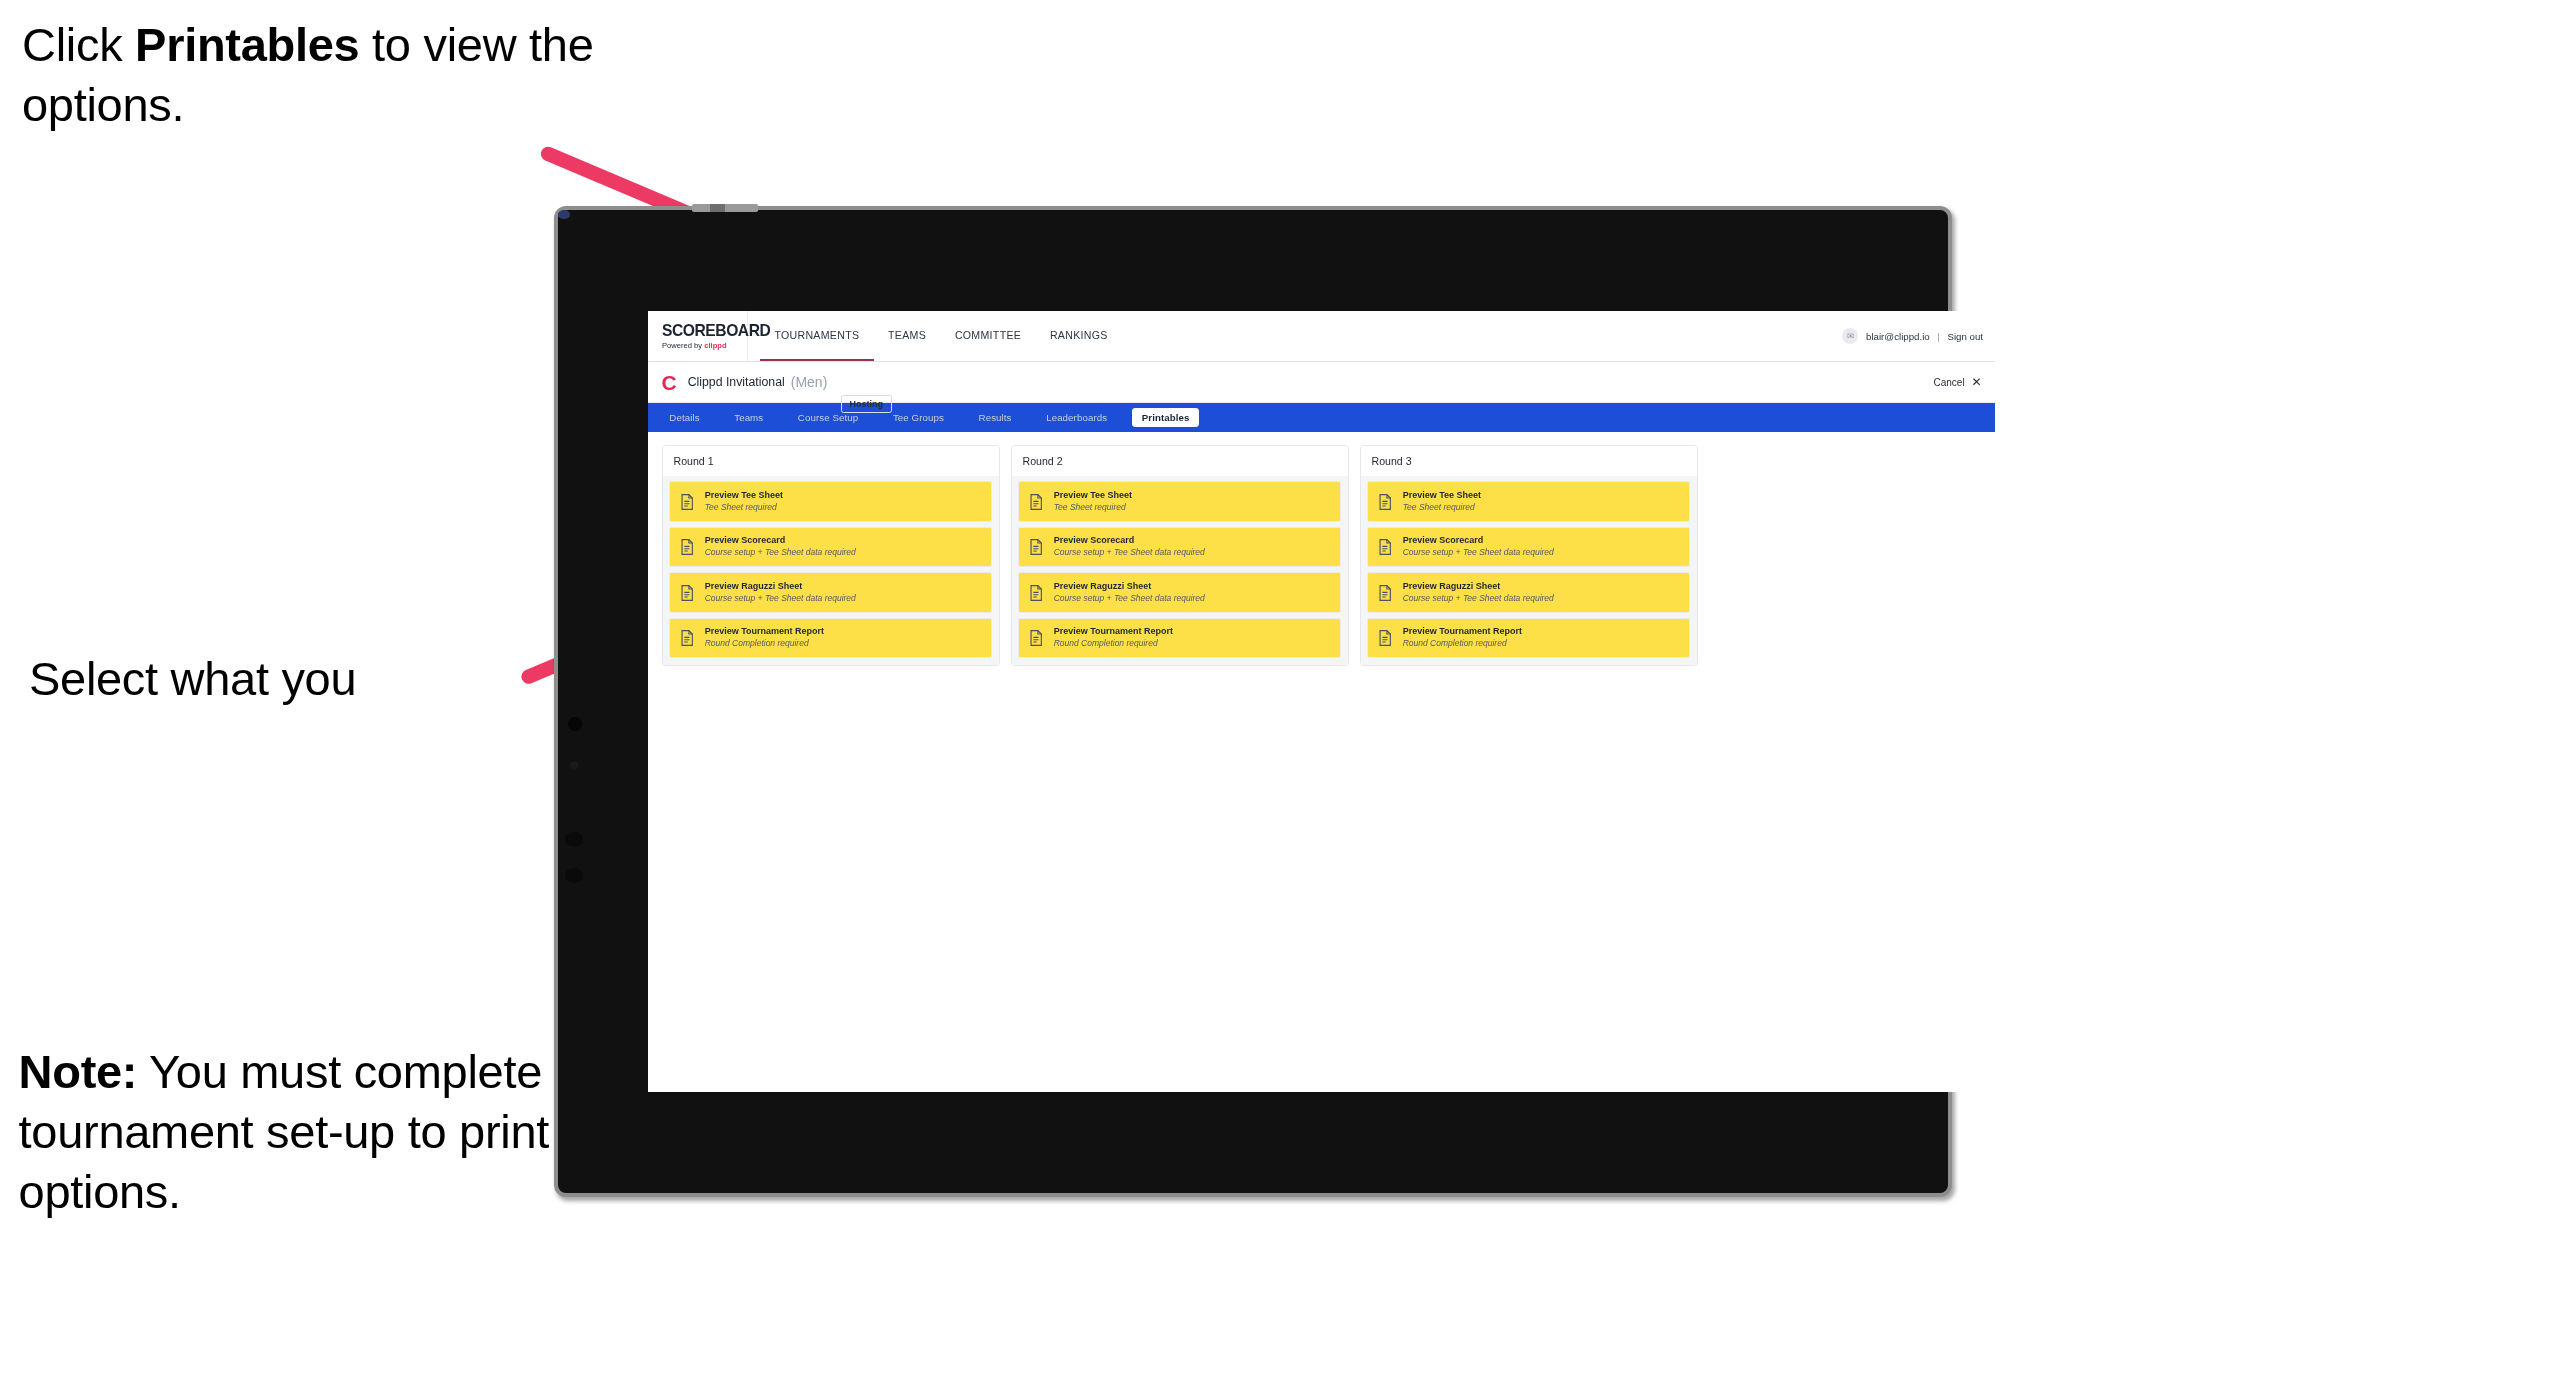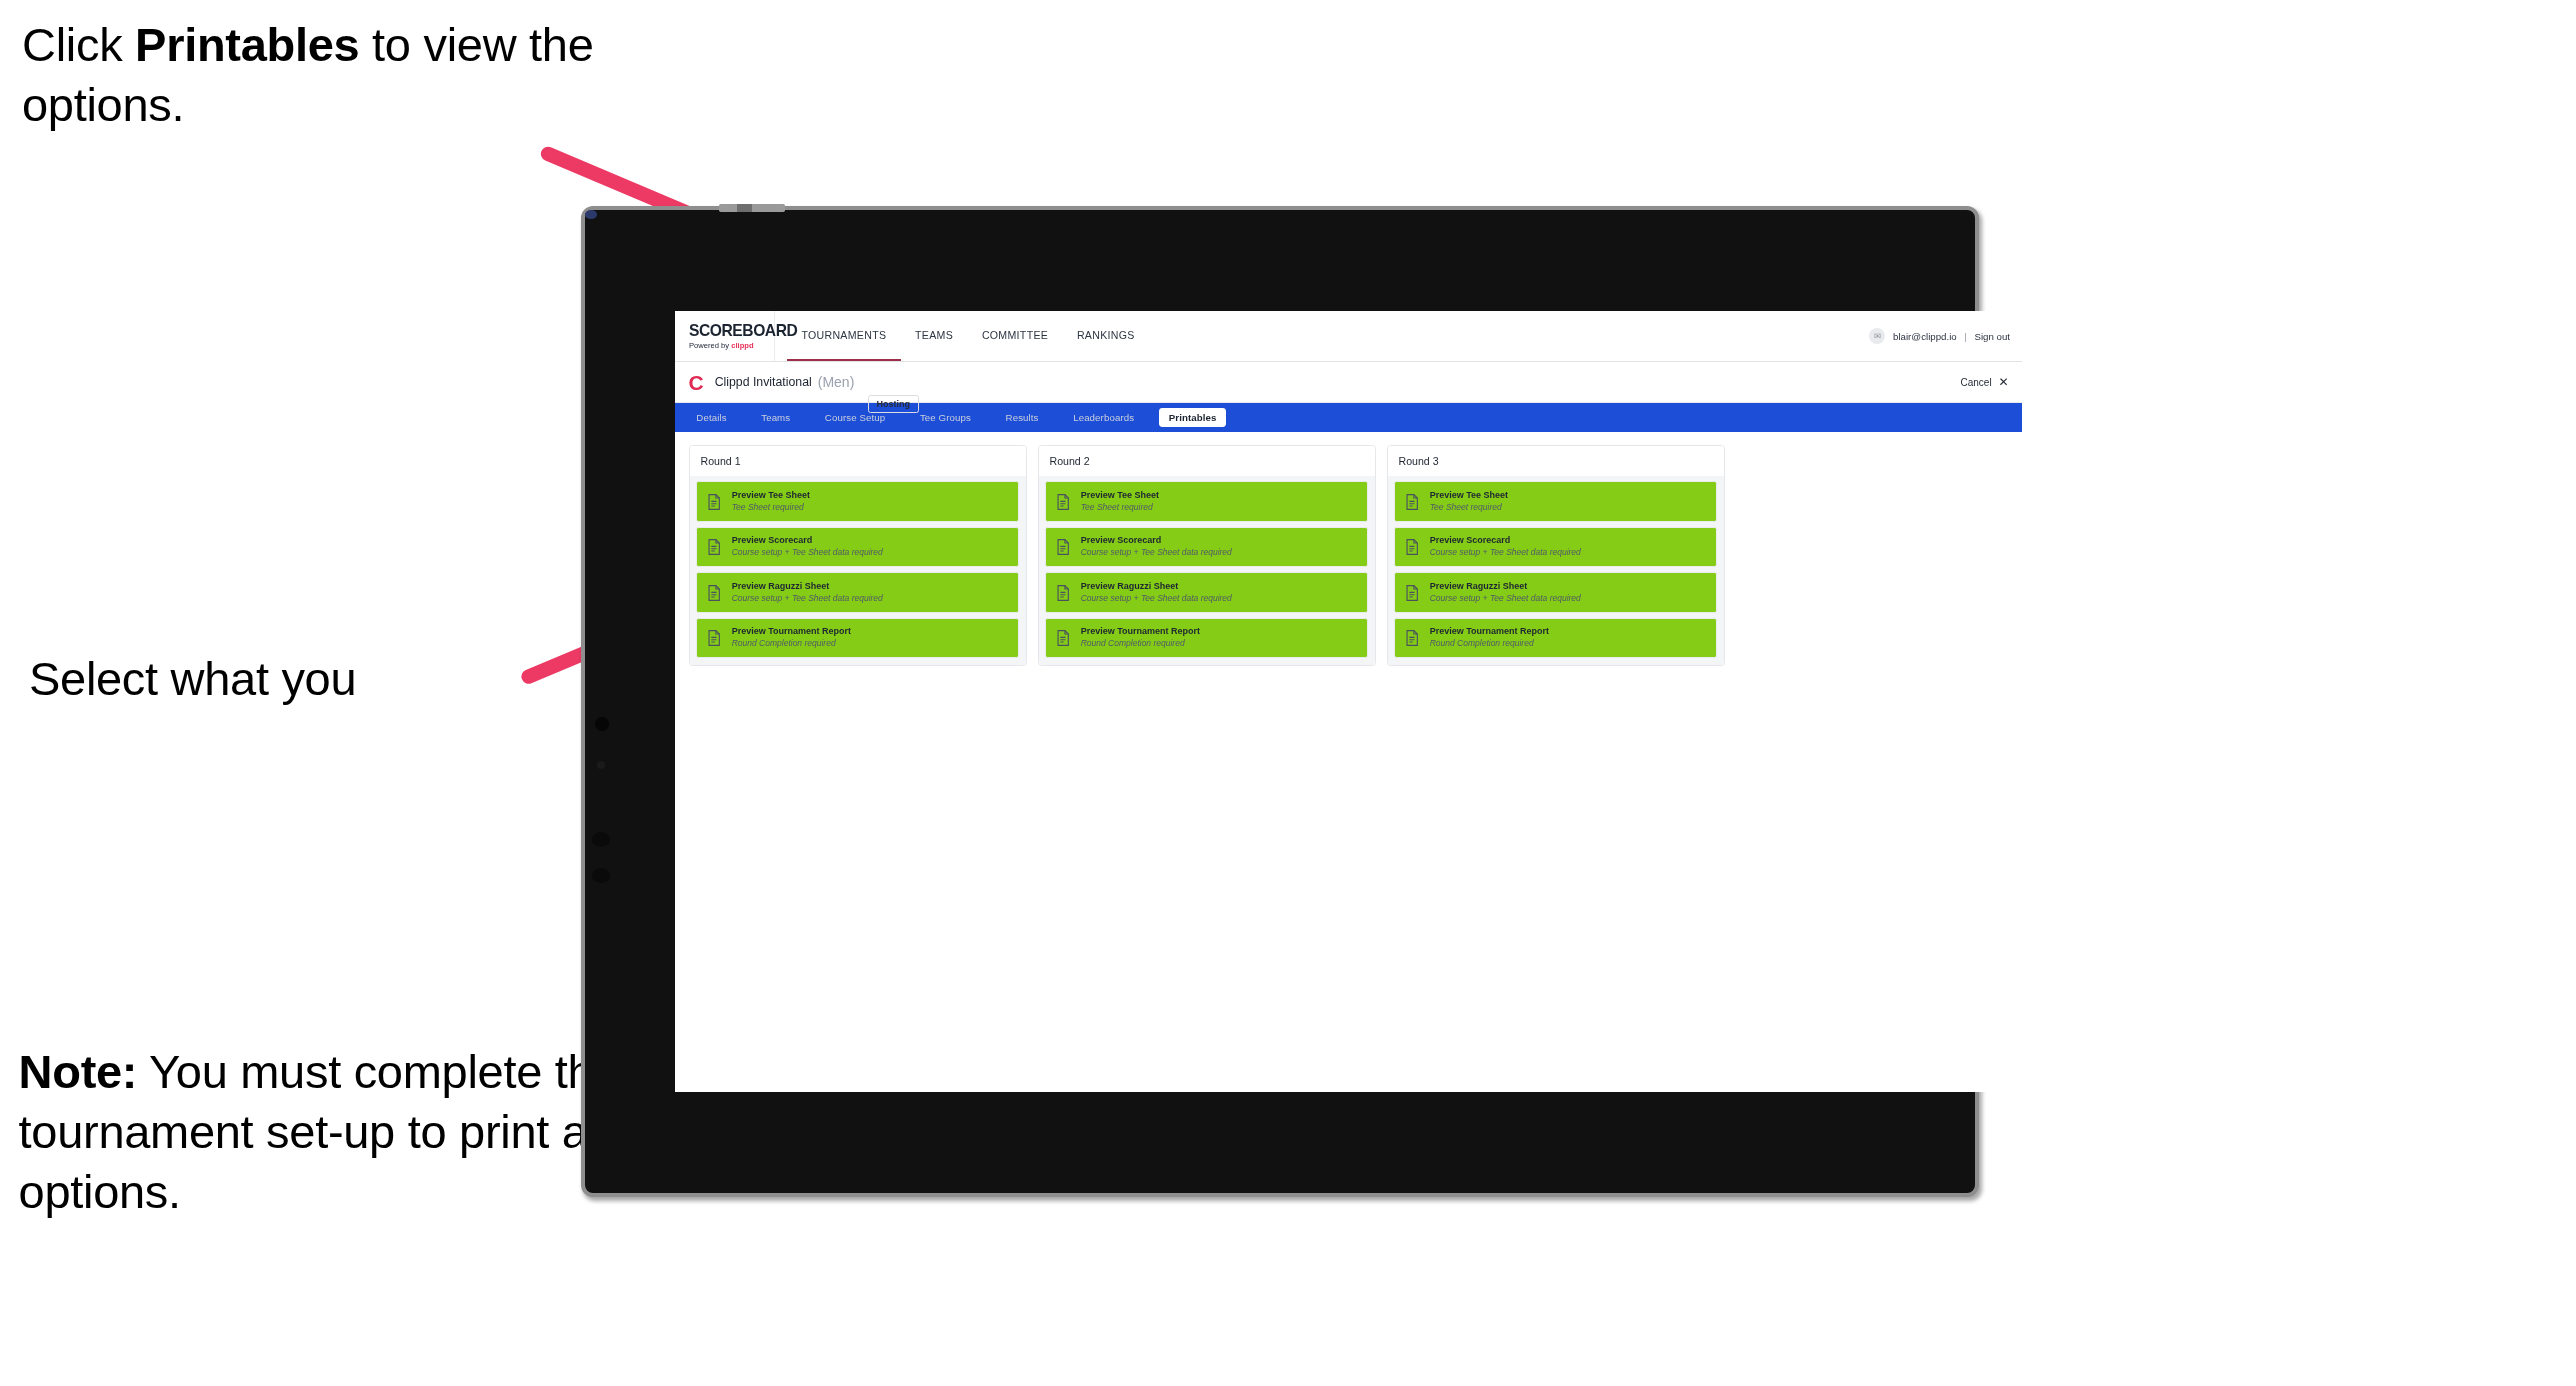--- a/index.html
+++ b/index.html
@@ -26,21 +26,21 @@
   #annot-1 { left: 22px;  top: 15px;  width: 575px; }
   #annot-2 { left: 29px;  top: 649px; width: 541px; text-align: left; }
   #annot-2 .l2 { display: block; padding-left: 18.6px; }
   #annot-3 { left: 18.6px;  top: 1042px; width: 668px; }
 
   .arrow-svg { position: absolute; left: 0; top: 0; width: 2576px; height: 1386px; pointer-events: none; }
 
   
   #tablet {
     position: absolute;
-    left: 581px; top: 206px;
+    left: 554px; top: 206px;
     width: 1398px; height: 991px;
     background: #111111;
     border-radius: 12px;
     border: 4.2px solid #8e8e8e;
     box-shadow: 2.5px 3.4px 4.2px rgba(0,0,0,0.35);
   }
   .bezel-btn { position: absolute; background: #0a0a0a; border-radius: 50%; }
   #cam-dot   { left: 10px; top: 507px;  width: 13.5px; height: 13.5px; background:#060606; }
   #cam-dot2  { left: 12px; top: 551px;  width: 7.6px;  height: 7.6px;  background:#1a1a1a; }
   #led-dot   { left: 10px; top: 588px;  width: 12px; height: 8.5px; background:#2b3a6b; border-radius:50%; }
@@ -137,21 +137,21 @@
     width: 338px; background:#ffffff;
     border:0.8px solid #e6e7ea; border-radius:3.4px; overflow:hidden;
   }
   .round-head {
     padding: 9.3px 11px; font-size:10.6px; color:#1e2430; font-weight:400;
     background:#ffffff;
   }
   .round-body { background:#f4f5f7; padding: 5px 6.8px 6.8px; }
   .print-row {
     display:flex; align-items:center; gap: 10px;
-    background:#84cc16; border:0.8px solid #eaebee; border-radius:2.5px;
+    background:#fde047; border:0.8px solid #eaebee; border-radius:2.5px;
     padding: 7.6px 10px; margin-bottom: 5px; cursor:pointer;
   }
   .print-row:last-child { margin-bottom:0; }
   .doc-ico { flex:0 0 auto; width:14.4px; height:16px; color:#4a5260; }
   .row-title { font-size:9px; font-weight:700; color:#1f2633; line-height:1.32; }
   .row-sub { font-size:8.5px; font-style:italic; color:#525a68; line-height:1.35; }
 </style>
 </head>
 <body>
 <div id="root">

